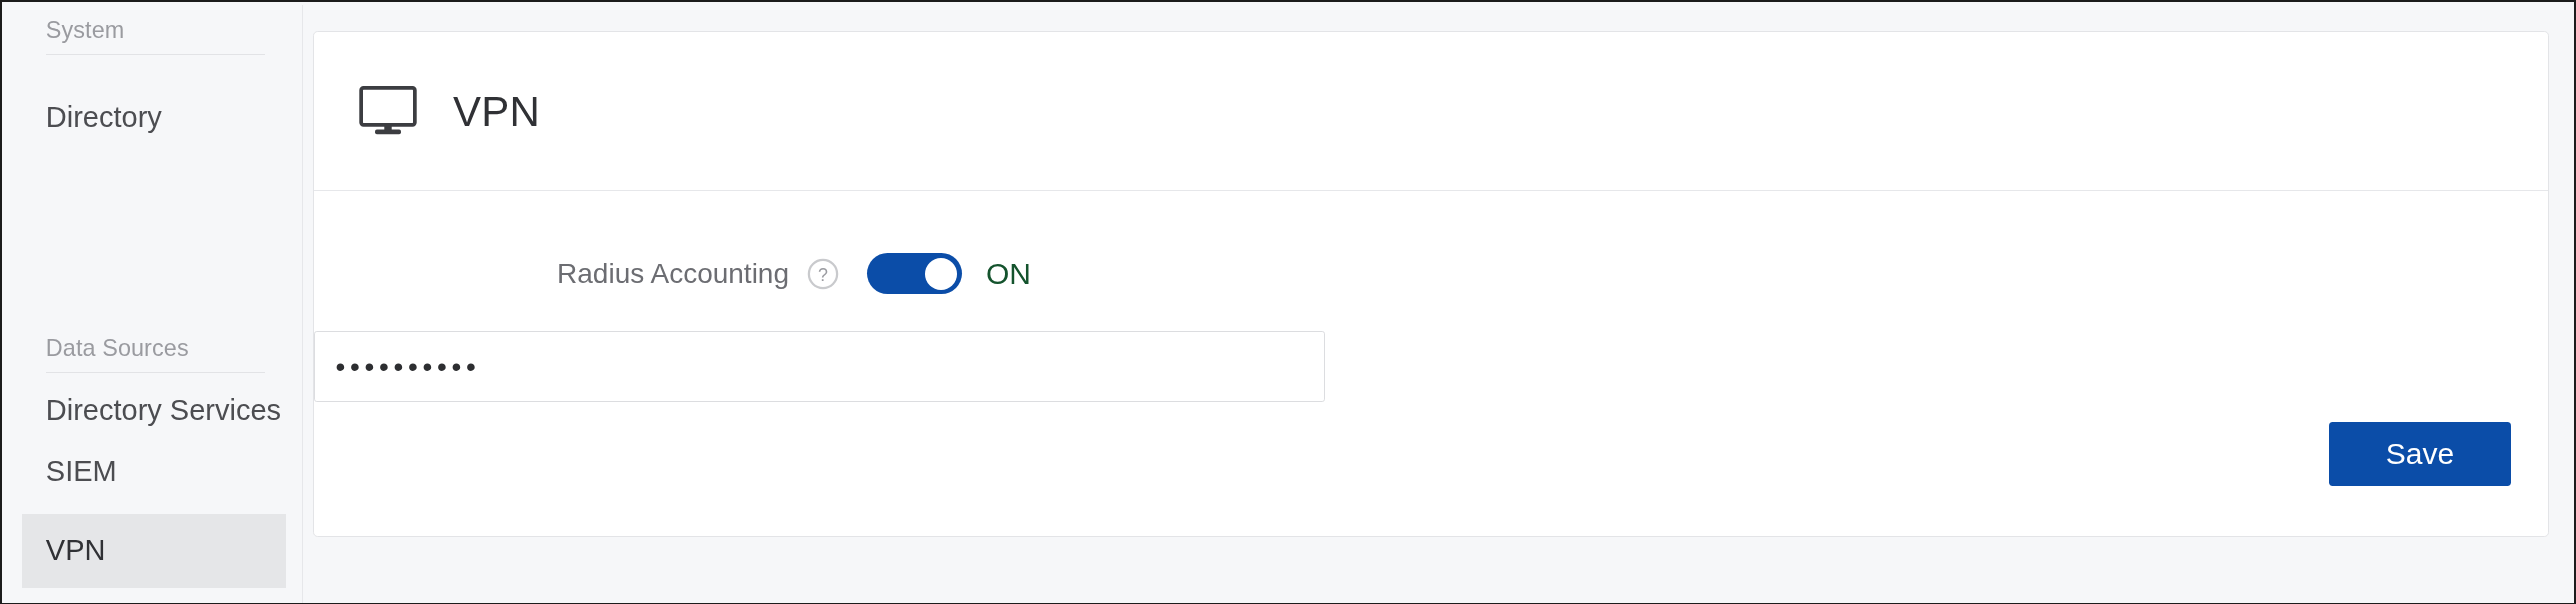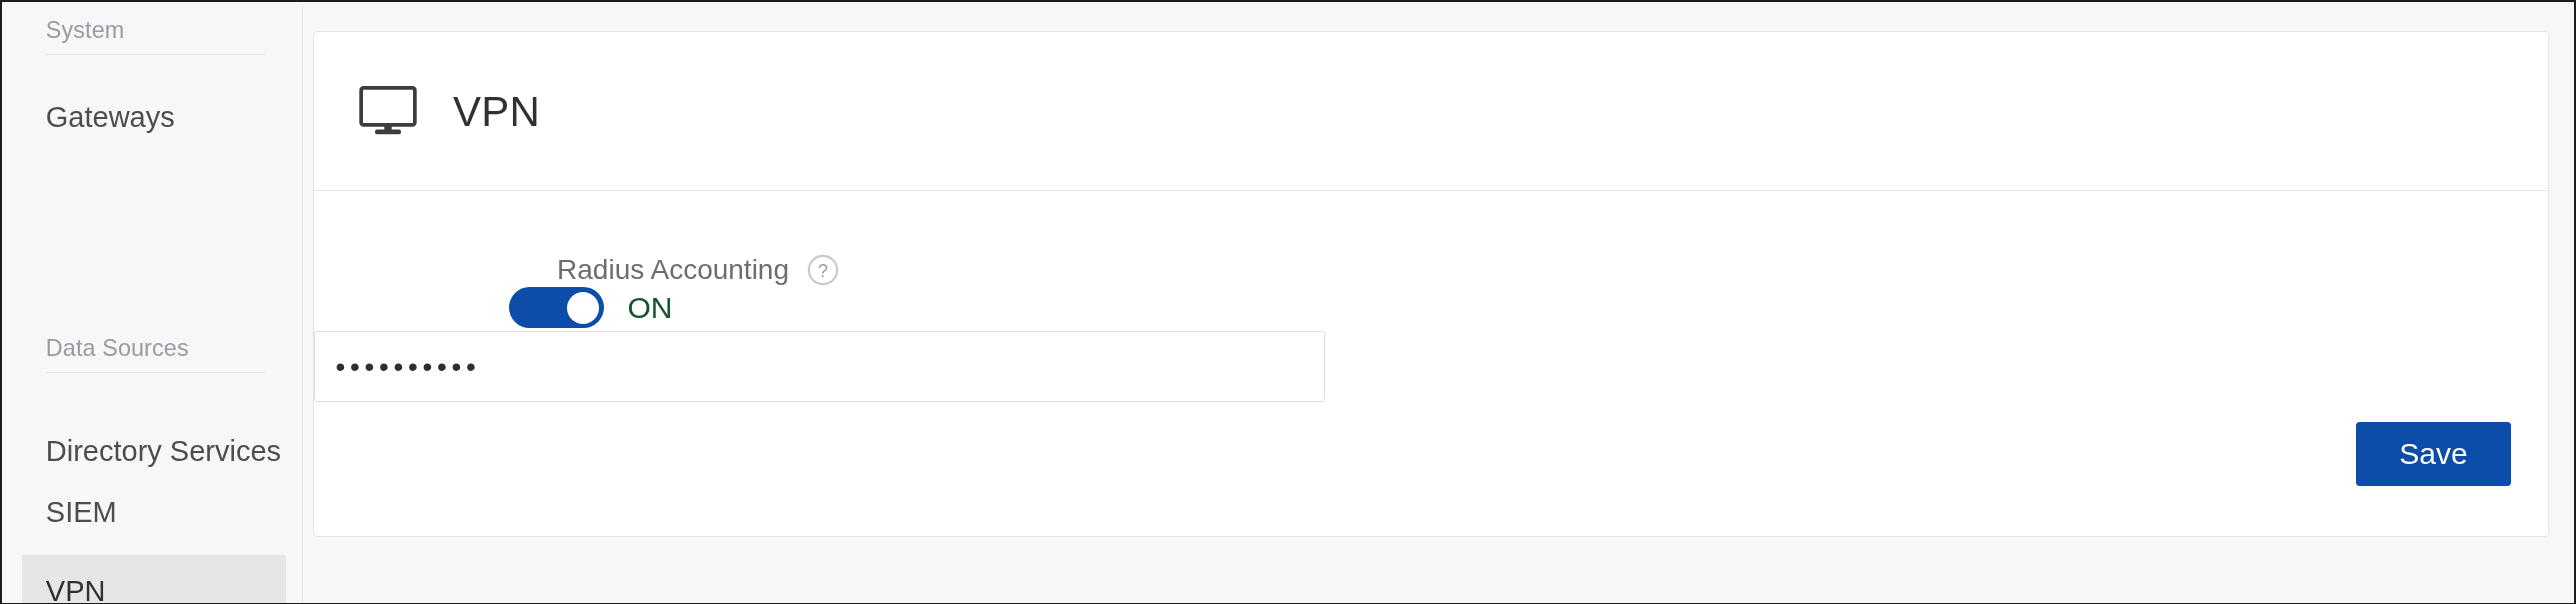--- a/index.html
+++ b/index.html
@@ -50,21 +50,21 @@
   }
 
   .nav-item {
     display: block;
     padding: 0 9.3px 0 41px;
     color: #4c4d51;
     font-size: 29px;
     line-height: 36px;
     white-space: nowrap;
   }
-  .nav-item.multiline { white-space: normal; margin-top: 41px; }
+  .nav-item.multiline { white-space: normal; }
 
   .nav-spacer-1 { height: 18.7px; }
   .nav-gap      { height: 25px; }
 
   .nav-item.selected {
     background: #e5e6e8;
     margin: 0 16px 0 17px;
     padding-left: 24px;
     padding-top: 18px;
     padding-bottom: 20.6px;
@@ -113,21 +113,21 @@
     height: 346px;
   }
 
   
   .form-row {
     position: absolute;
     left: 0;
     display: flex;
     align-items: center;
   }
-  .row-radius { top: 62px; left: 0; flex-direction: column; }
+  .row-radius { top: 62px; left: 0; }
   .row-secret { top: 140px; left: 0; }
 
   .field-label {
     width: 553px;
     padding-right: 28px;
     box-sizing: border-box;
     text-align: right;
     color: #6c6d72;
     font-size: 28px;
     line-height: 34px;
@@ -186,21 +186,21 @@
     letter-spacing: 4.7px;
     color: #2d2e31;
     cursor: text;
   }
 
   
   .save-button {
     position: absolute;
     right: 37px;
     top: 231px;
-    width: 155px;
+    width: 182px;
     height: 64px;
     background: #0b4da8;
     border: none;
     border-radius: 3.7px;
     color: #ffffff;
     font-family: "Liberation Sans", sans-serif;
     font-size: 30px;
     line-height: 64px;
     text-align: center;
     cursor: pointer;
@@ -211,21 +211,21 @@
 <body>
 
 <div class="screen">
 
   <div class="sidebar">
 
     <div class="nav-group nav-group-system">
       <div class="group-header">System</div>
       <div class="nav-spacer-1"></div>
       <div class="nav-gap"></div>
-      <div class="nav-item">Gateways</div>
+      <div class="nav-item">Directory</div>
       <div class="nav-gap"></div>
     </div>
 
     <div class="nav-group nav-group-data">
       <div class="group-header">Data Sources</div>
       <div class="nav-spacer-1"></div>
       <div class="nav-item multiline">Directory Services</div>
       <div class="nav-gap"></div>
       <div class="nav-item">SIEM</div>
       <div class="nav-gap"></div>

